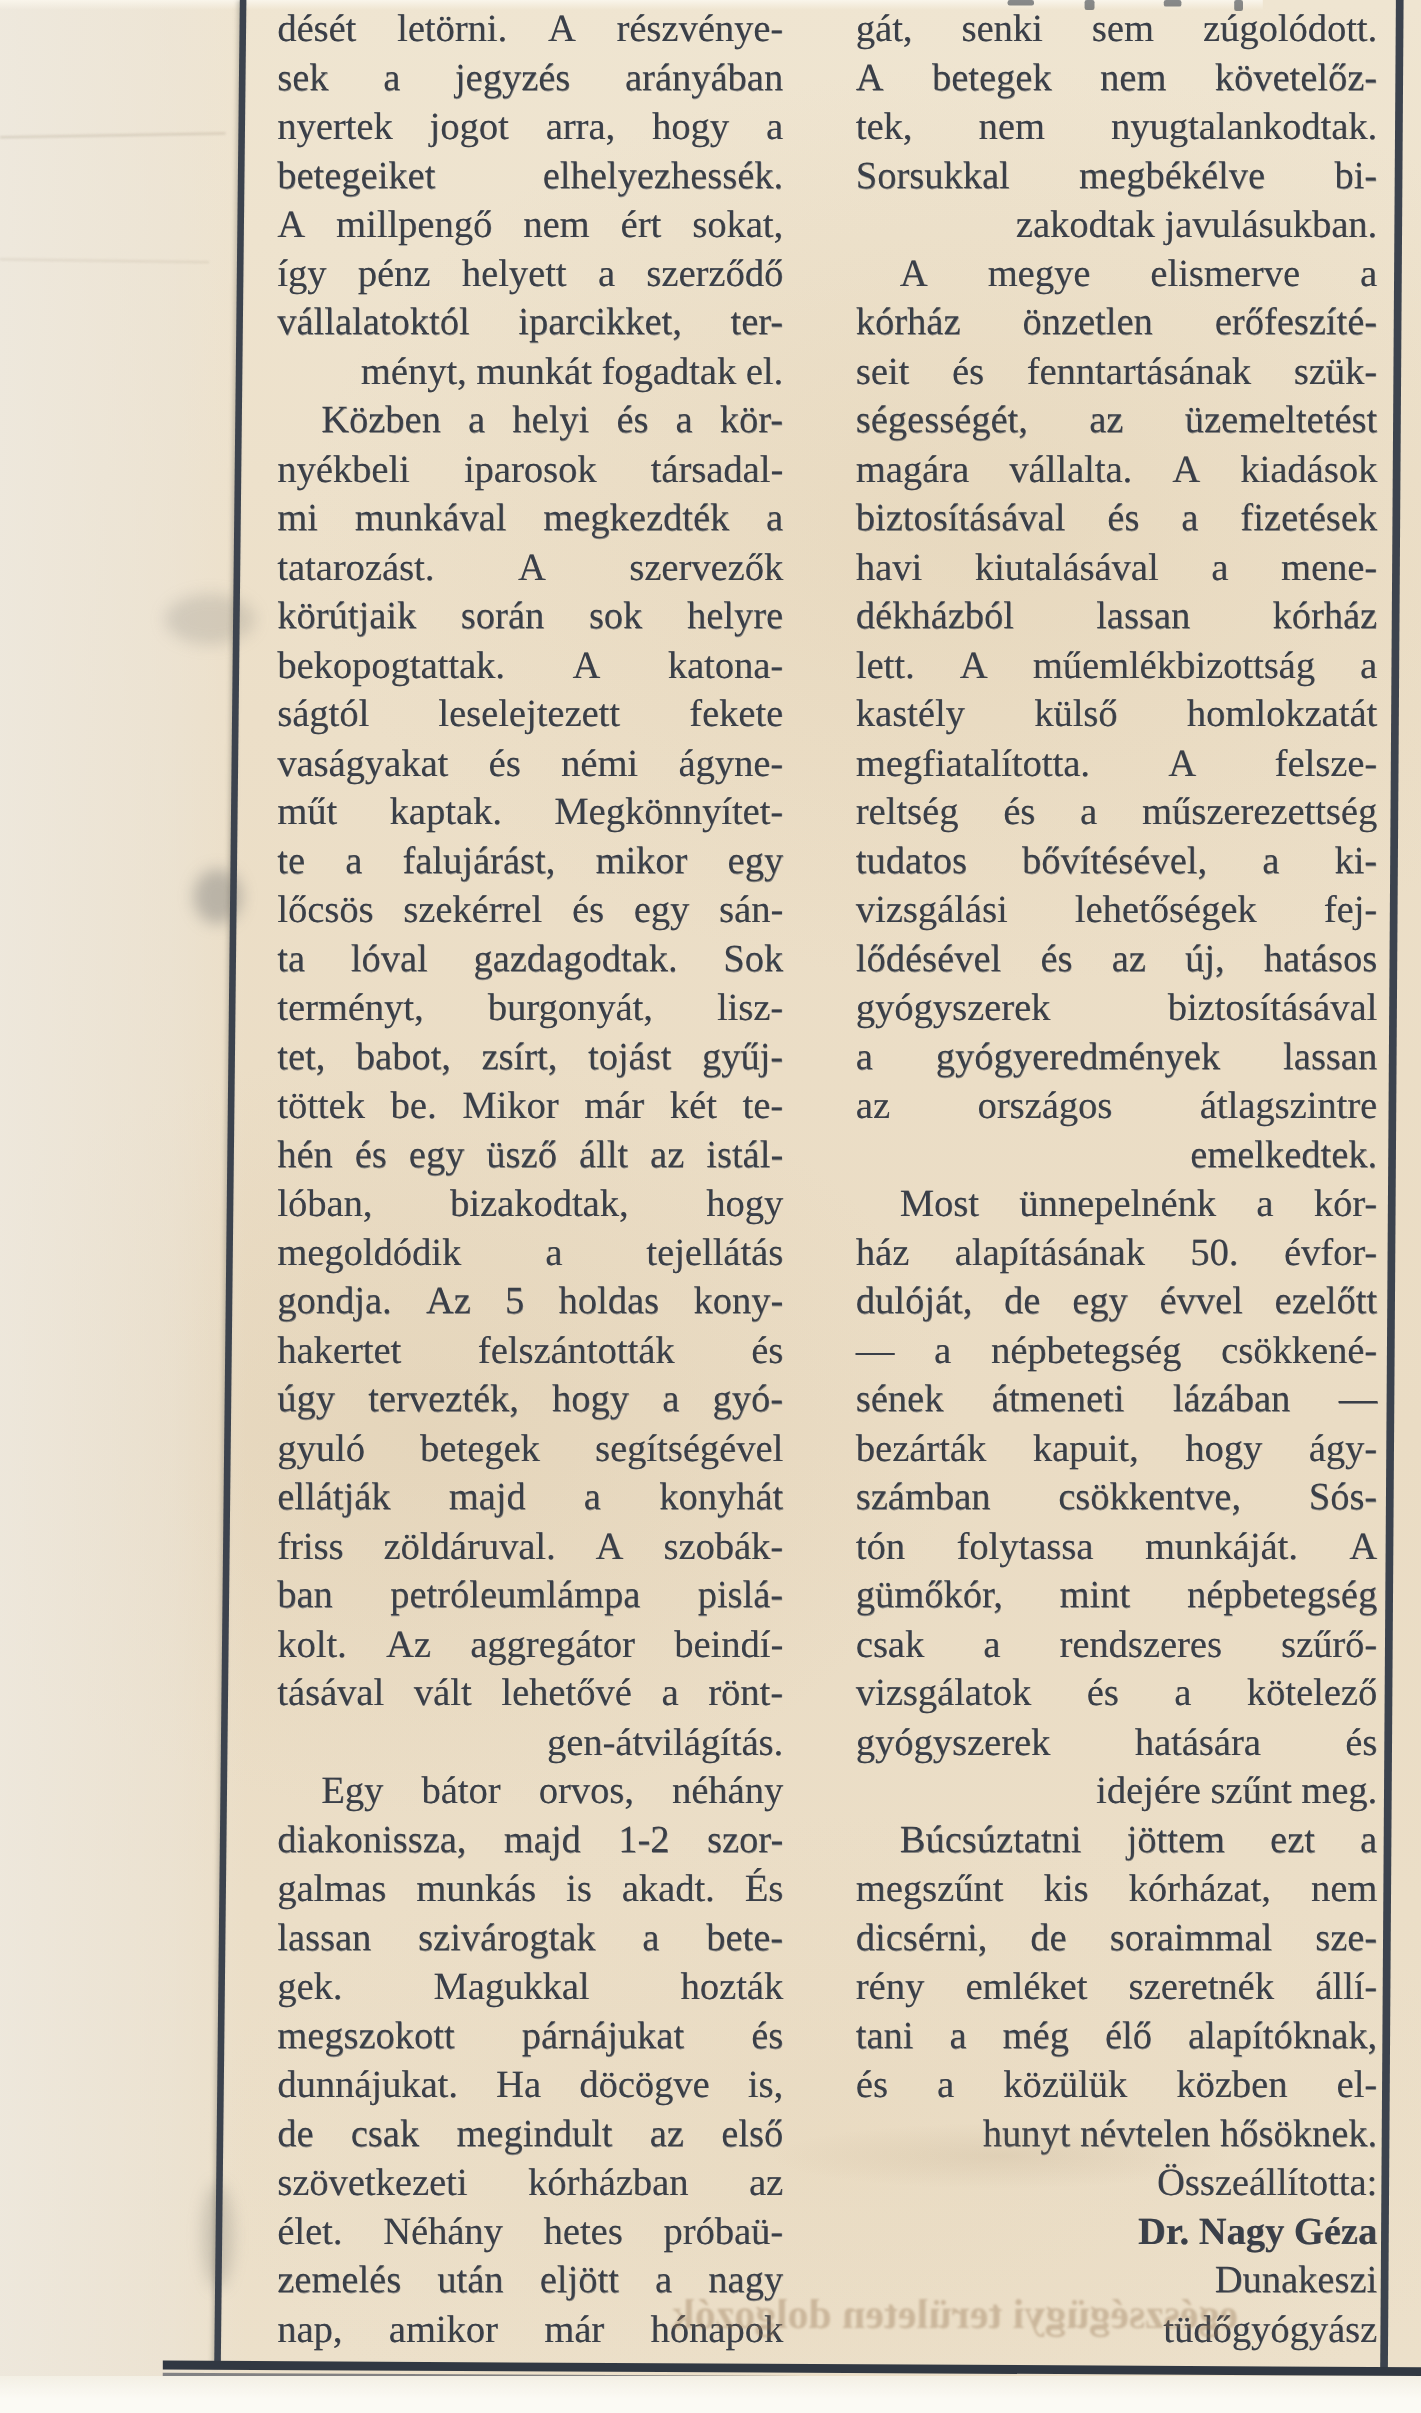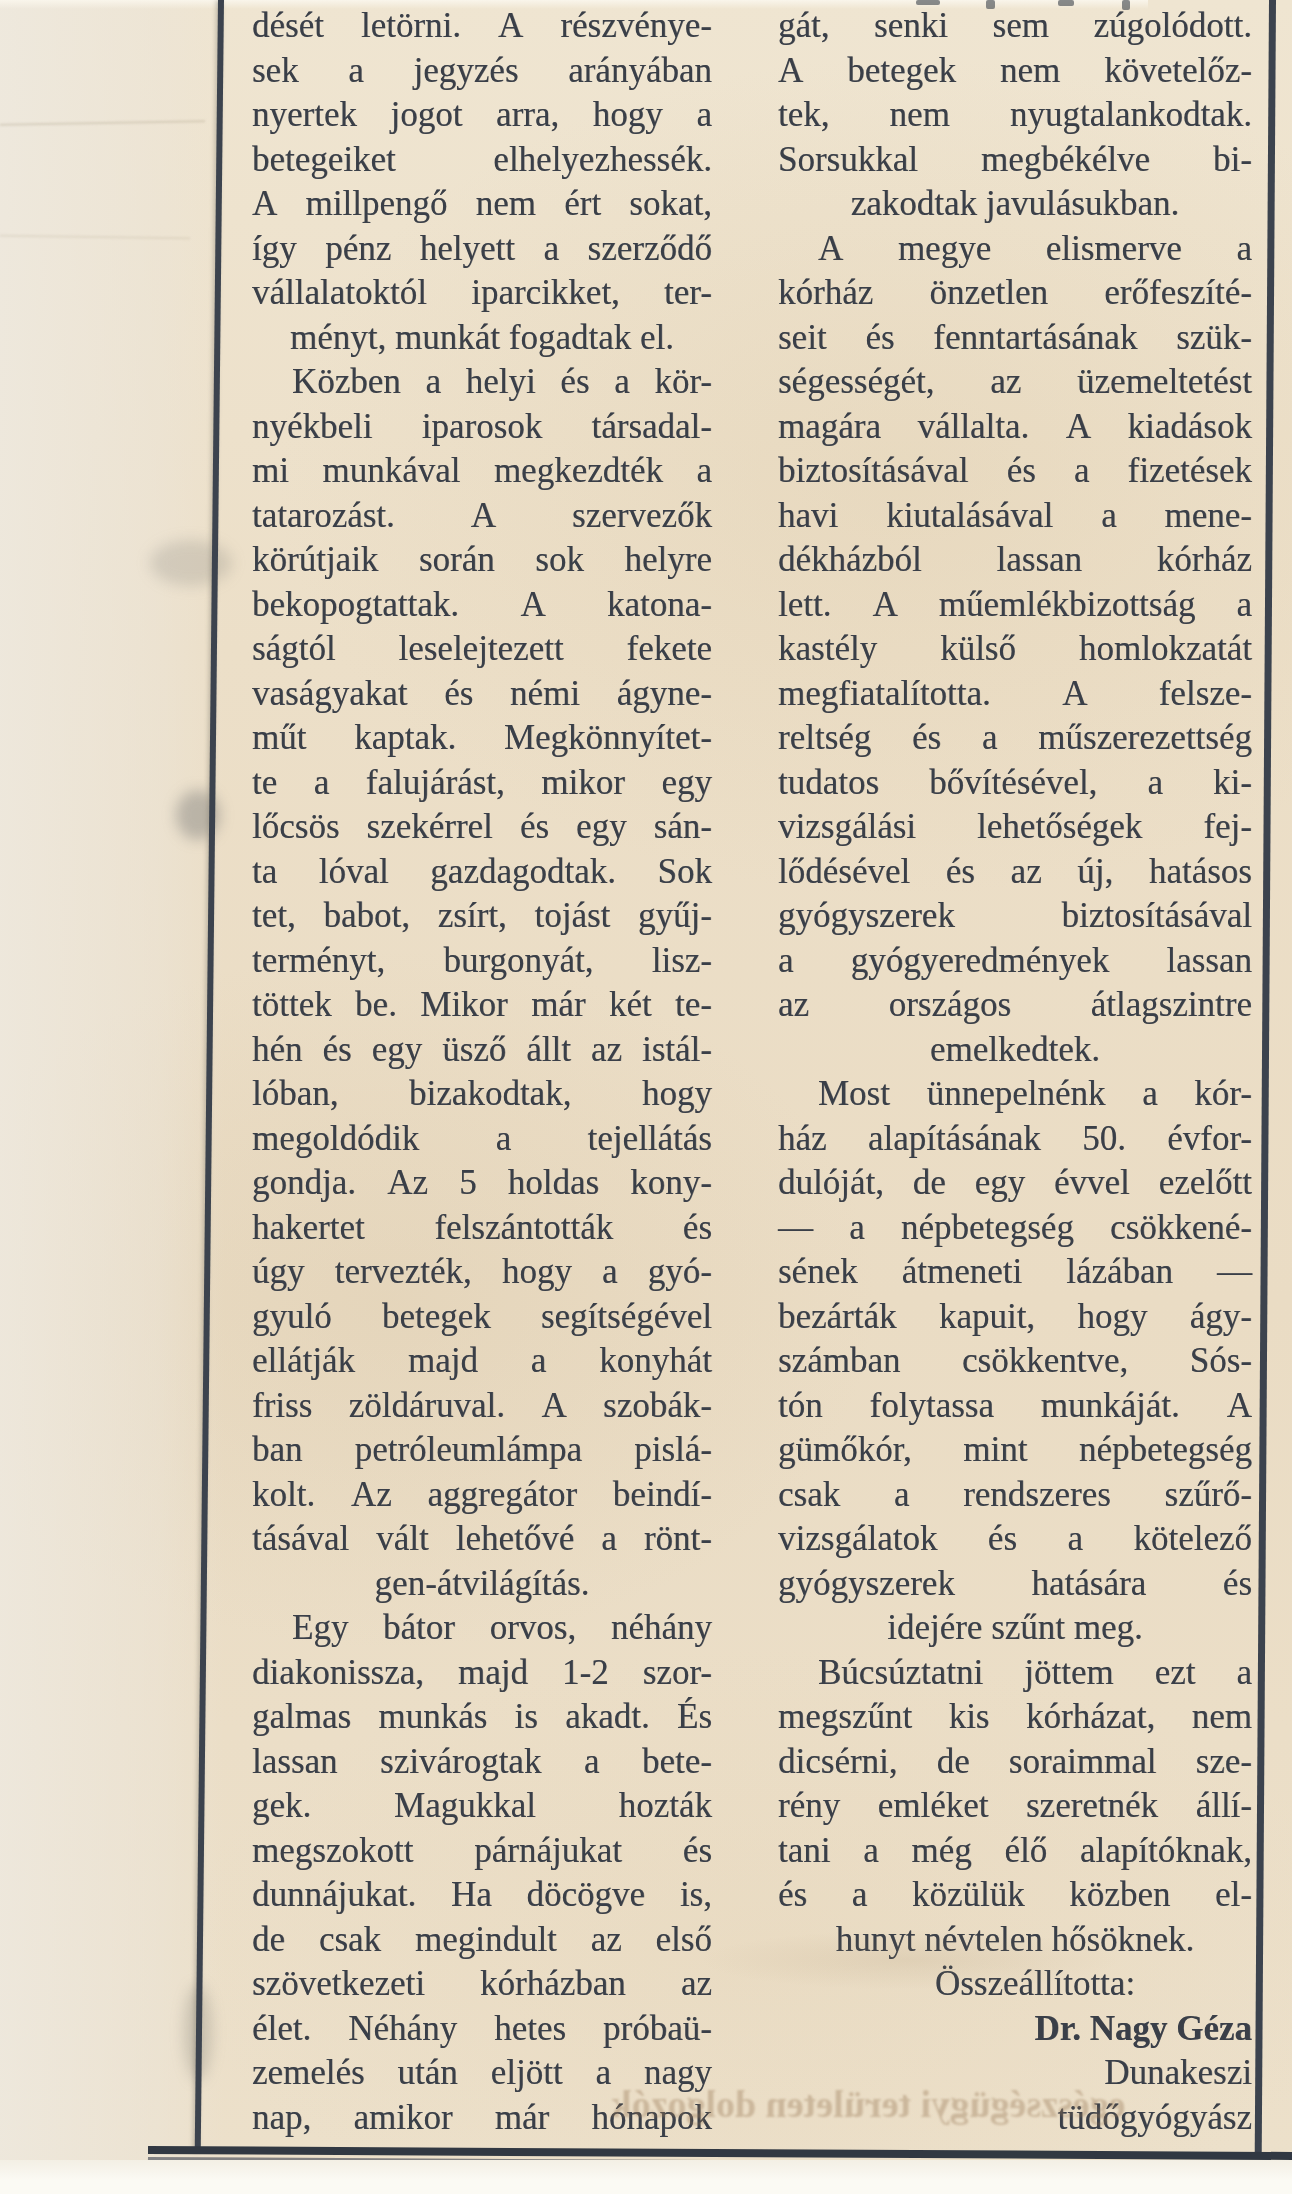--- a/index.html
+++ b/index.html
@@ -90,21 +90,21 @@
   }
   .col-left  { left: 252px; width: 460px; }
   .col-right { left: 778px; width: 474px; }
   .line {
     height: 44.5px;
     display: flex;
     justify-content: space-between;
     white-space: nowrap;
   }
   .line.indent { padding-left: 40px; }
-  .line.end { display: block; text-align: center; }
+  .line.end { display: block; text-align: right; }
   .line.end.align-right { text-align: right; }
   .line.bold { font-weight: 700; }
   
   .remnant {
     position: absolute;
     background: rgba(60,66,75,0.6);
     border-radius: 2px;
   }
   
   .stain {
@@ -273,30 +273,30 @@
         <span>egy</span>
         <span>sán-</span>
       </div>
       <div class="line">
         <span>ta</span>
         <span>lóval</span>
         <span>gazdagodtak.</span>
         <span>Sok</span>
       </div>
       <div class="line">
+        <span>terményt,</span>
+        <span>burgonyát,</span>
+        <span>lisz-</span>
+      </div>
+      <div class="line">
         <span>tet,</span>
         <span>babot,</span>
         <span>zsírt,</span>
         <span>tojást</span>
         <span>gyűj-</span>
-      </div>
-      <div class="line">
-        <span>terményt,</span>
-        <span>burgonyát,</span>
-        <span>lisz-</span>
       </div>
       <div class="line">
         <span>töttek</span>
         <span>be.</span>
         <span>Mikor</span>
         <span>már</span>
         <span>két</span>
         <span>te-</span>
       </div>
       <div class="line">

